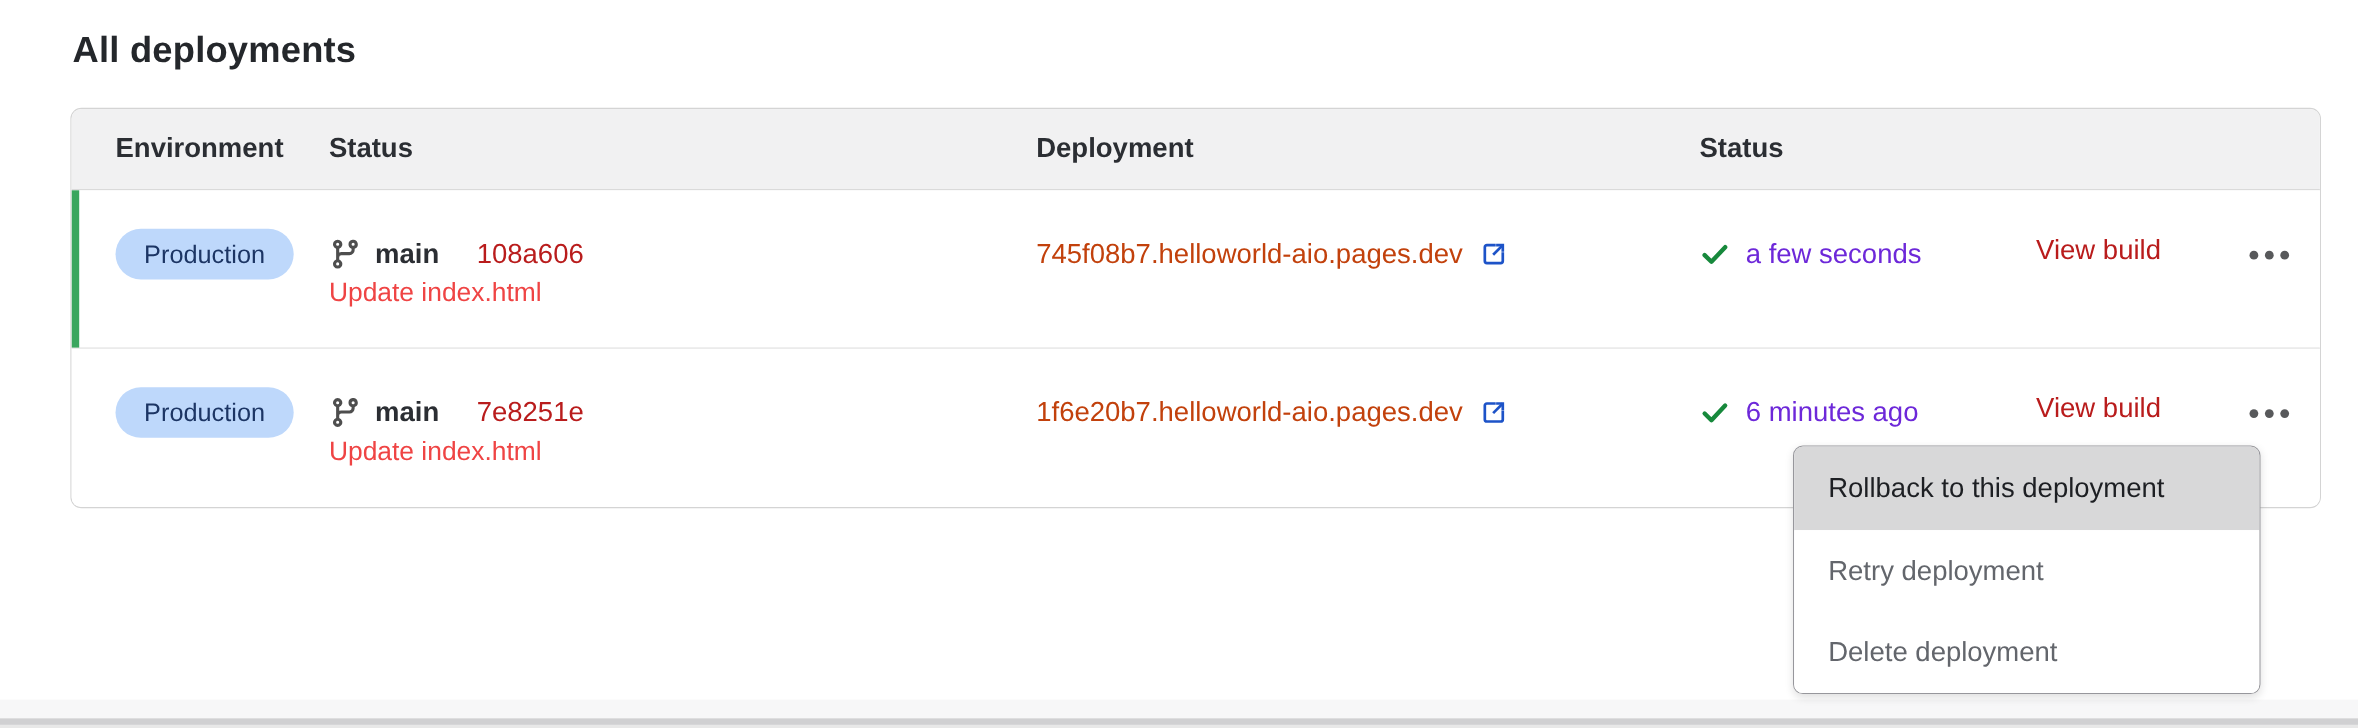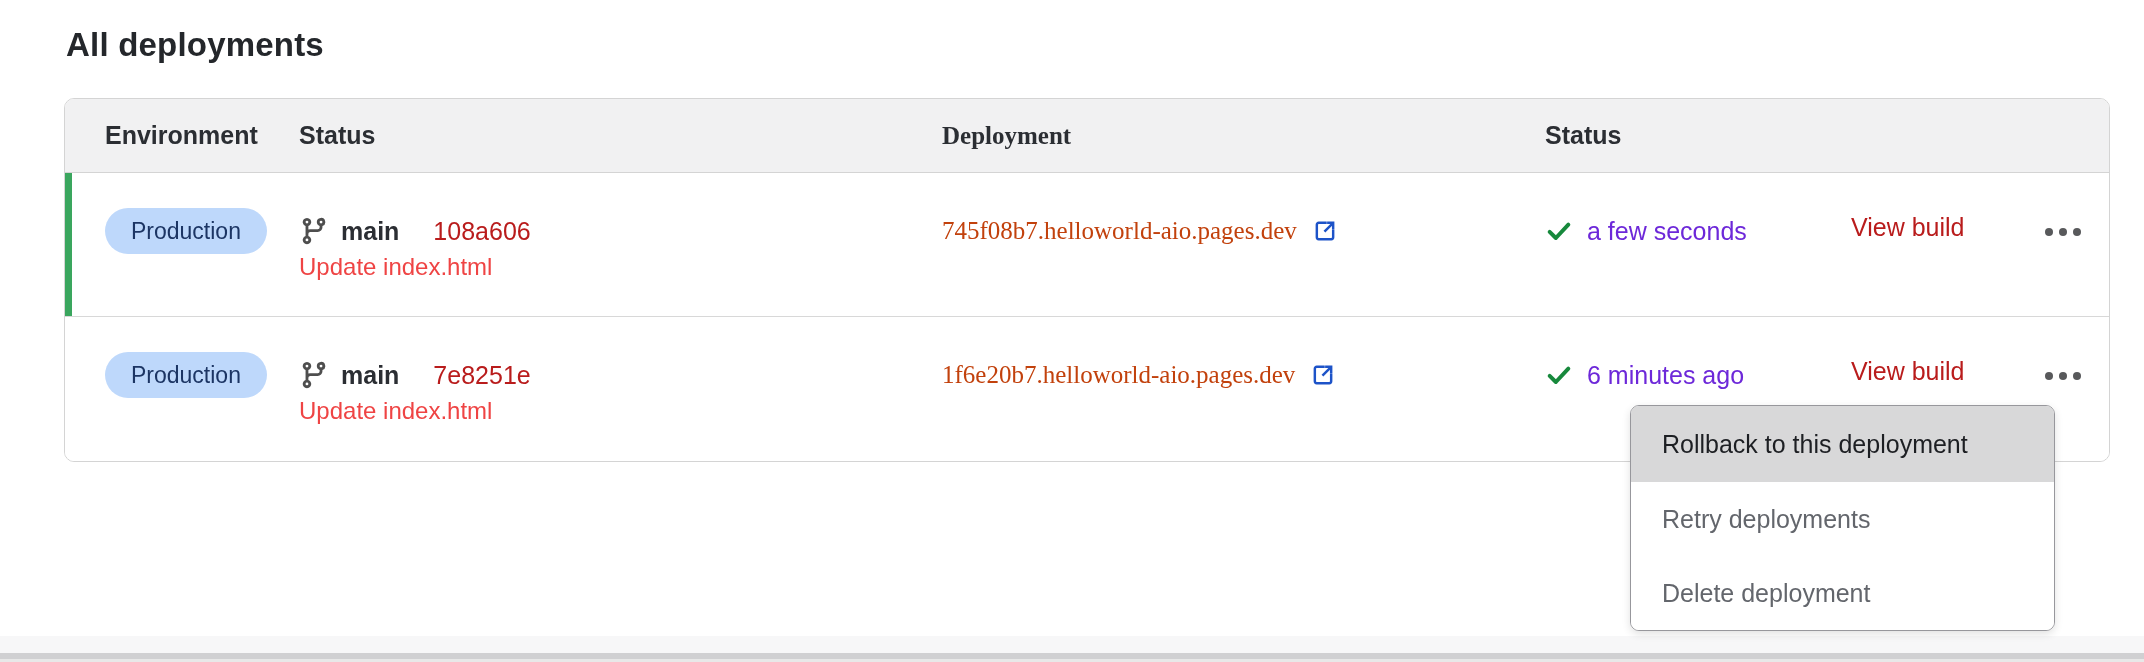--- a/index.html
+++ b/index.html
@@ -17,21 +17,21 @@
     border:1px solid #d4d4d4; border-radius:10px; background:#fff;
     box-sizing:border-box; overflow:hidden;
   }
   .thead {
     display:flex; height:74px; background:#f1f1f2;
     border-bottom:1px solid #d4d4d4; align-items:center; box-sizing:border-box;
   }
   .th { font-size:25px; font-weight:600; color:#2b2e33; }
   .col-env   { width:234px; padding-left:40px; box-sizing:border-box; flex:none; }
   .col-source{ width:643px; flex:none; }
-  .col-deploy{ width:603px; flex:none;font-family:Liberation Serif, serif; }
+  .col-deploy{ width:603px; flex:none; }
   .col-status{ width:306px; flex:none; }
   .col-view  { width:170px; flex:none; }
   .col-menu  { width:90px; padding-left:24px; box-sizing:border-box; flex:none; }
 
   .tr { position:relative; display:flex; height:144px; box-sizing:border-box; background:#fff; }
   .tr.first { border-bottom:1px solid #d8d8d8; }
   .active-bar { position:absolute; left:0; top:0; width:7px; height:100%; background:#3aa65e; }
 
   .td { padding-top:40px; box-sizing:border-box; font-size:25px; color:#33363b; }
   .td.col-env { padding-top:35px; }
@@ -188,21 +188,21 @@
             <i></i>
             <i></i>
           </button>
       </div>
     </div>
 
   </div>
 
   <div class="dropdown">
     <div class="menu-item highlighted">Rollback to this deployment</div>
-    <div class="menu-item">Retry deployments</div>
+    <div class="menu-item">Retry deployment</div>
     <div class="menu-item">Delete deployment</div>
   </div>
 
   <div class="bottom-band"></div>
   <div class="bottom-line"></div>
   <div class="bottom-tail"></div>
 
 </div>
 
 </body></html>

